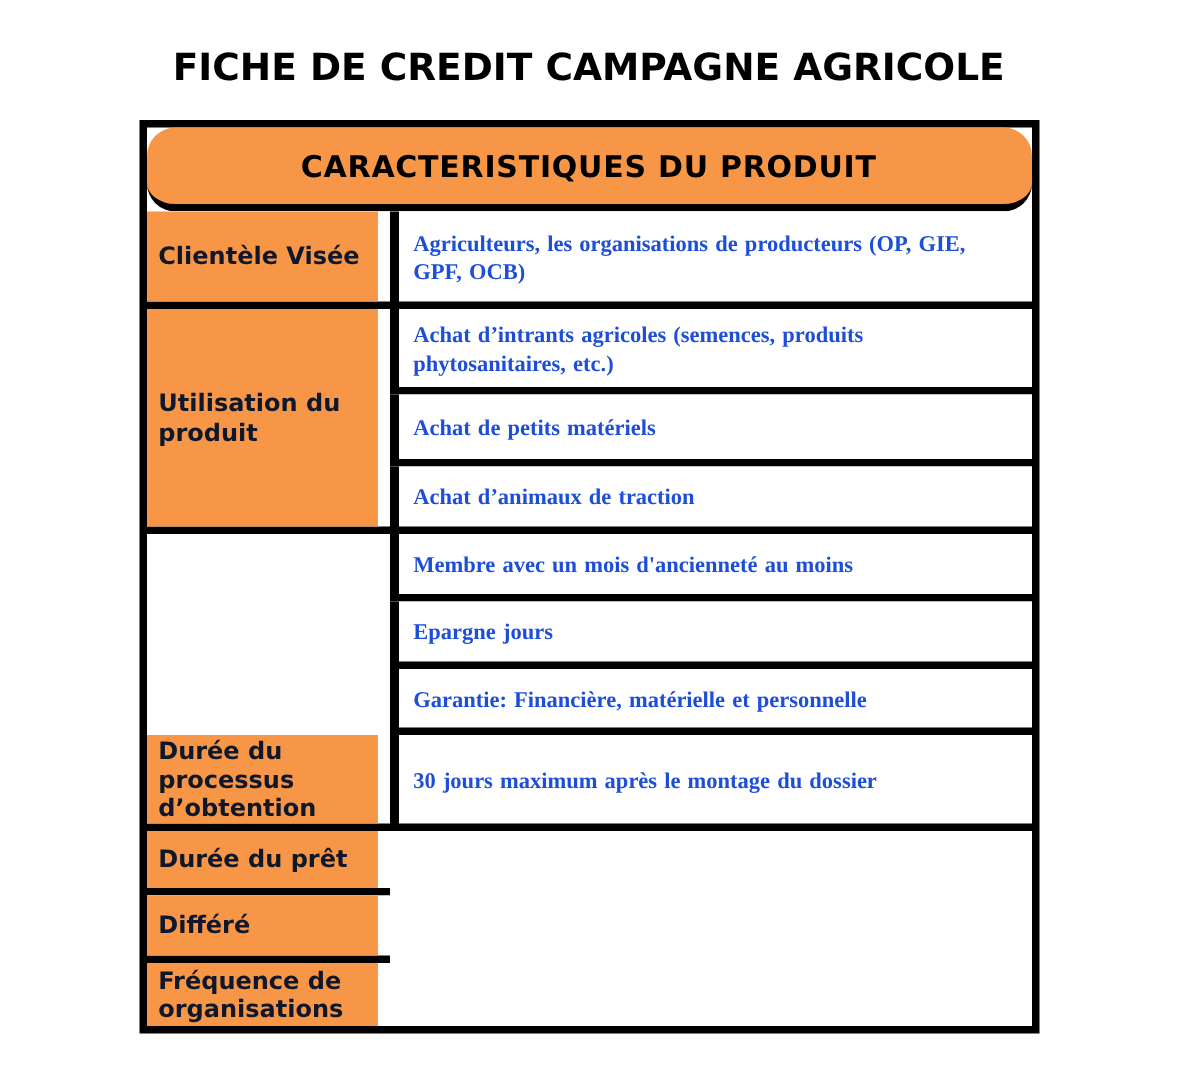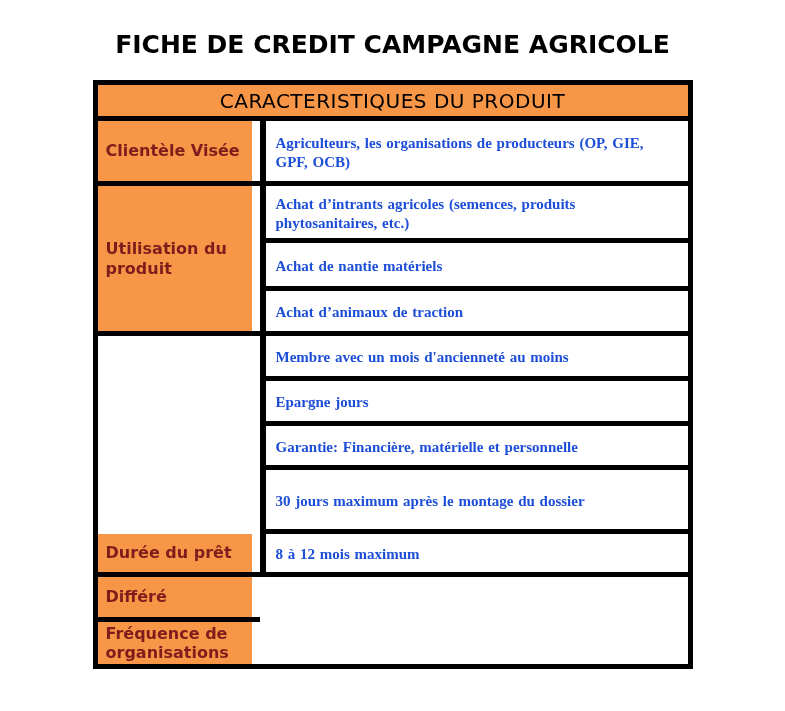--- a/index.html
+++ b/index.html
@@ -19,30 +19,31 @@
     padding-top: 30px;
     letter-spacing: 0px;
   }
   .tbl {
     width: 600px;
     margin: 21px auto 0 auto;
     border: 5px solid var(--border, #000);
     background: #fff;
   }
   .tbl-header {
-    height: 36px;
+    height: 56px;
     background: var(--orange, #F79646);
     border-bottom: 5px solid var(--border, #000);
     display: flex;
     align-items: center;
     justify-content: center;
     font-size: 20px;
-    font-weight: normal;
+    font-weight: bold;
     letter-spacing: 0.5px;
     color: #000;
+    border-radius: 19px;
   }
   .tbl-body {
     display: grid;
     grid-template-columns: 162px 1fr;
     grid-template-rows: 65px 57px 48px 45px 45px 45px 44px 64px 43px 45px 42px;
   }
   .lcell {
     grid-column: 1;
     background: #fff;
     border-bottom: 5px solid var(--border, #000);
@@ -53,21 +54,21 @@
     margin-right: 8px; 
     background: var(--orange, #F79646);
     display: flex;
     align-items: center;
     padding: 2px 4px 2px 8px;
   }
   .ltext {
     font-size: 16px;
     font-weight: bold;
     line-height: 1.2;
-    color: #7f1d1d;
+    color: #0f172a;
     white-space: pre-line;
   }
   .rcell {
     grid-column: 2;
     background: #fff;
     border-left: 6px solid var(--border, #000);
     border-bottom: 5px solid var(--border, #000);
     display: flex;
     align-items: center;
     padding: 4px 14px 0 10px;
@@ -110,47 +111,51 @@
         <div class="lcell-in">
           <span class="ltext">Utilisation du
 produit</span>
         </div>
       </div>
       <div class="rcell" style="grid-row:2">
         <span class="rtext">Achat d’intrants agricoles (semences, produits
 phytosanitaires, etc.)</span>
       </div>
       <div class="rcell" style="grid-row:3">
-        <span class="rtext">Achat de nantie matériels</span>
+        <span class="rtext">Achat de petits matériels</span>
       </div>
       <div class="rcell" style="grid-row:4">
         <span class="rtext">Achat d’animaux de traction</span>
       </div>
 
       <div class="rcell" style="grid-row:5">
         <span class="rtext">Membre avec un mois d'ancienneté au moins</span>
       </div>
       <div class="rcell" style="grid-row:6">
         <span class="rtext">Epargne jours</span>
       </div>
       <div class="rcell" style="grid-row:7">
         <span class="rtext">Garantie: Financière, matérielle et personnelle</span>
       </div>
 
+      <div class="lcell" style="grid-row:8">
+        <div class="lcell-in">
+          <span class="ltext">Durée du
+processus
+d’obtention</span>
+        </div>
+      </div>
       <div class="rcell" style="grid-row:8">
         <span class="rtext">30 jours maximum après le montage du dossier</span>
       </div>
 
       <div class="lcell" style="grid-row:9">
         <div class="lcell-in">
           <span class="ltext">Durée du prêt</span>
         </div>
-      </div>
-      <div class="rcell" style="grid-row:9">
-        <span class="rtext">8 à 12 mois maximum</span>
       </div>
 
       <div class="lcell" style="grid-row:10">
         <div class="lcell-in">
           <span class="ltext">Différé</span>
         </div>
       </div>
 
       <div class="lcell noborder" style="grid-row:11">
         <div class="lcell-in">

